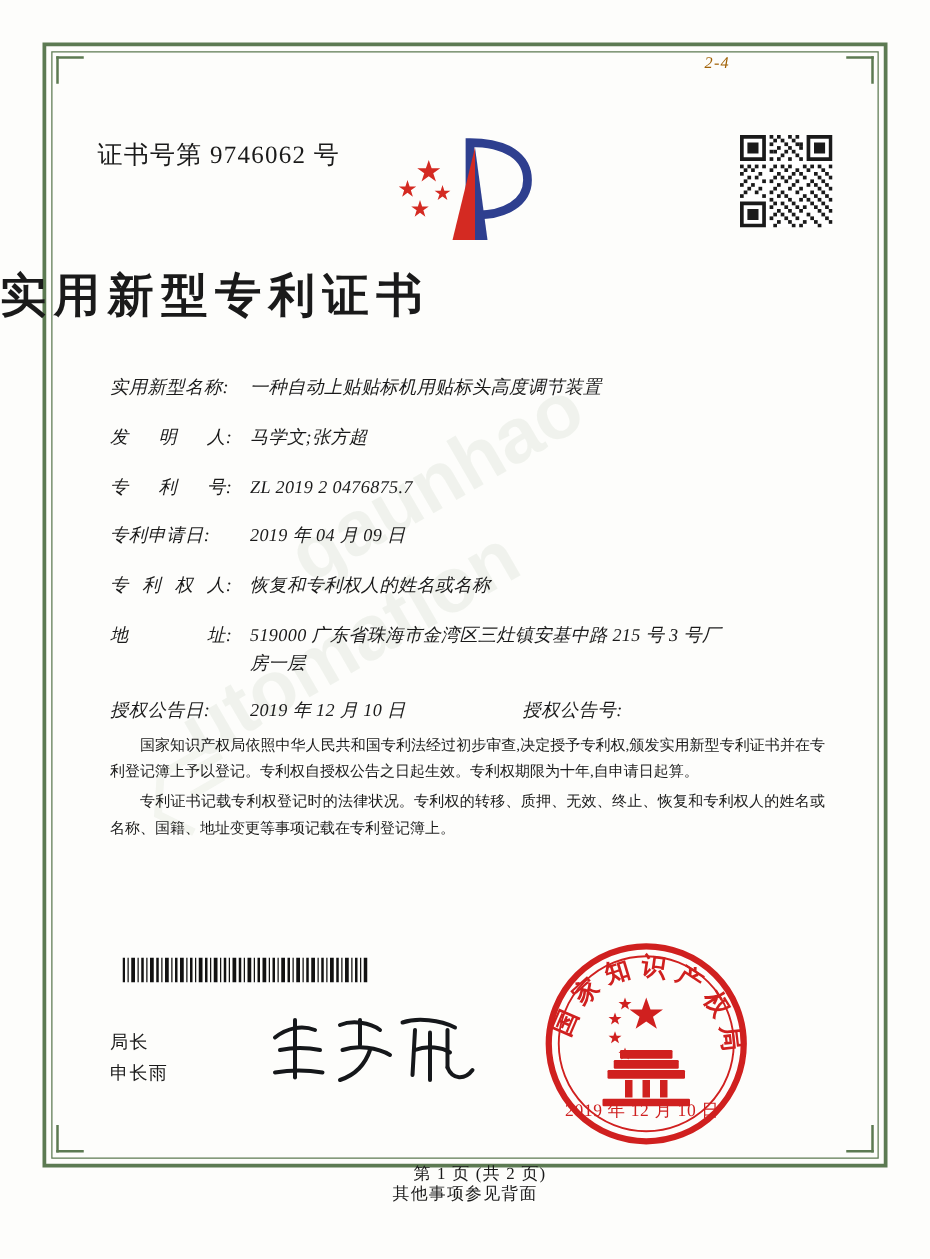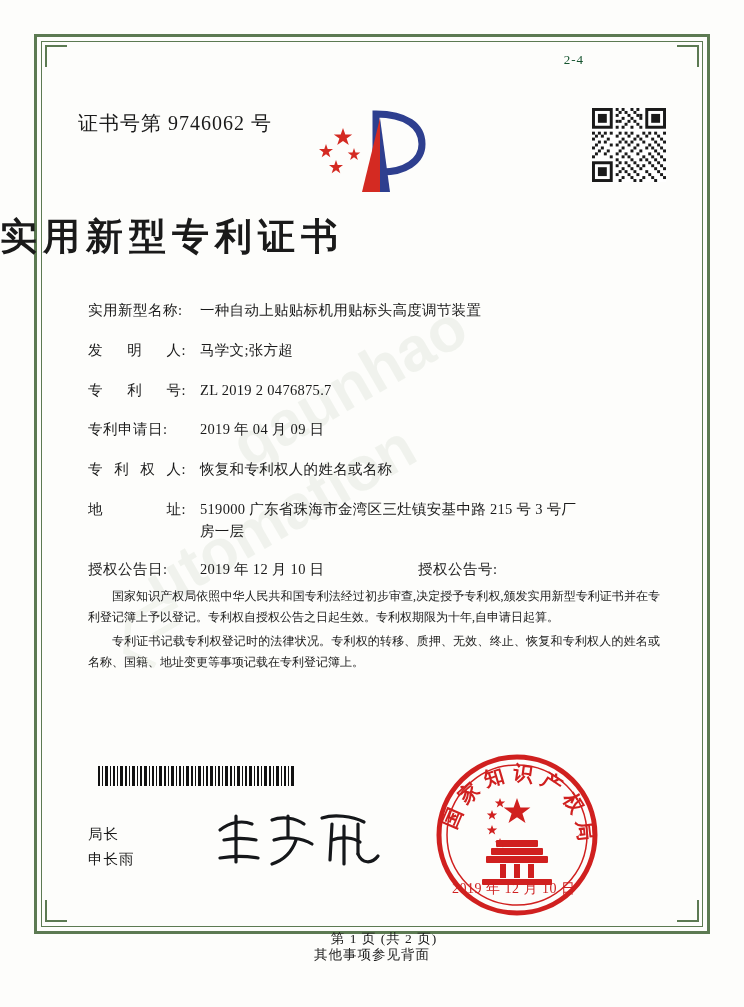--- a/index.html
+++ b/index.html
@@ -51,25 +51,26 @@
   }
   .corner.tl { left: 45px;  top: 45px;  border-right: none; border-bottom: none; }
   .corner.tr { left: 677px; top: 45px;  border-left: none;  border-bottom: none; }
   .corner.bl { left: 45px;  top: 900px; border-right: none; border-top: none; }
   .corner.br { left: 677px; top: 900px; border-left: none;  border-top: none; }
 
   
   .pencil-mark {
     position: absolute;
     right: 160px;
-    top: 52px;
+    top: 42px;
     font-size: 13px;
-    color: #14532d;
+    color: #a16207;
     font-family: "Liberation Serif", serif;
     letter-spacing: 1px;
+    font-style: italic;
   }
 
   
   .watermark {
     position: absolute;
     left: 70px;
     top: 290px;
     width: 580px;
     height: 430px;
     pointer-events: none;
@@ -139,20 +140,21 @@
   }
 
   
   .fields {
     position: absolute;
     left: 88px;
     top: 300px;
     width: 570px;
     font-size: 14.5px;
     line-height: 1.5;
+    font-style: italic;
   }
   .row {
     display: flex;
     align-items: flex-start;
     margin-bottom: 18px;
   }
   .row.tight { margin-bottom: 17px; }
   .label {
     width: 112px;
     flex: 0 0 112px;

